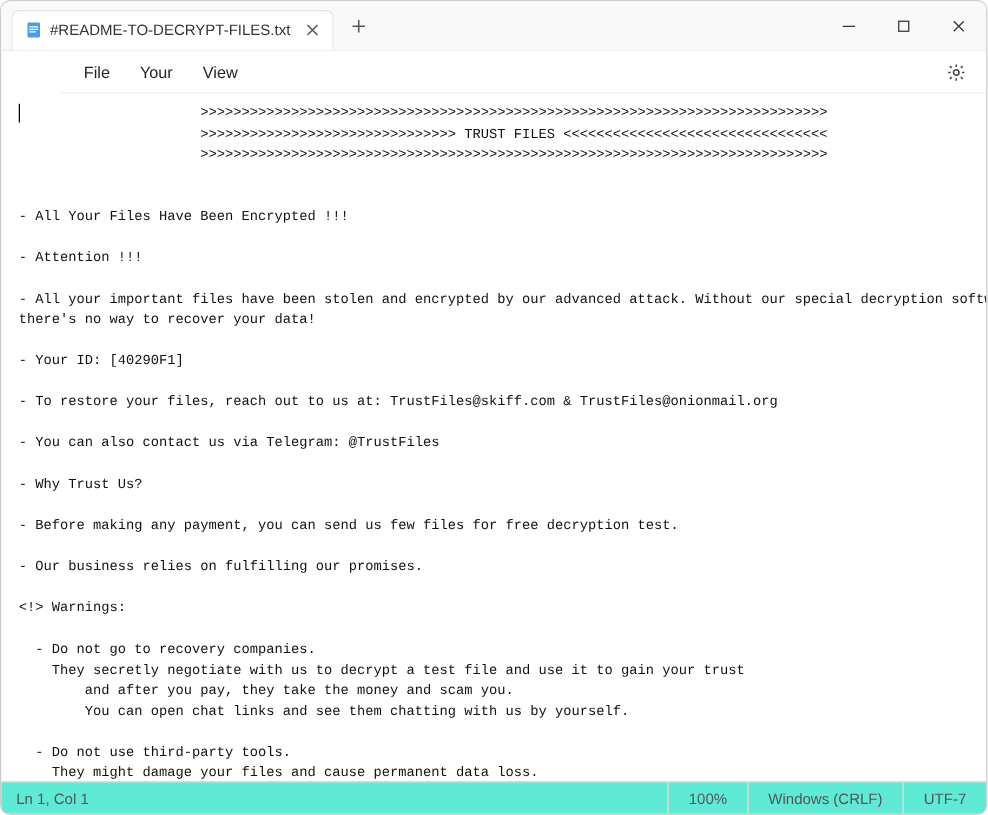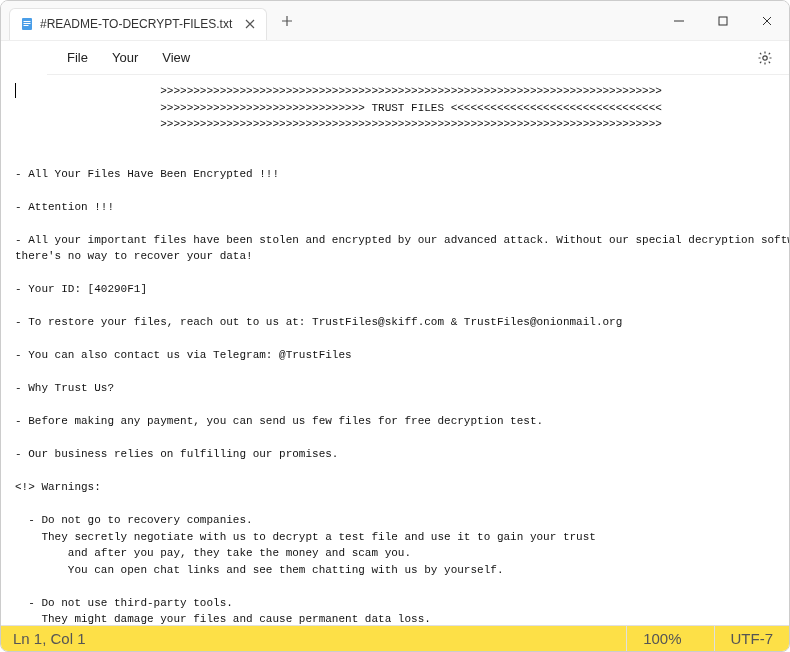--- a/index.html
+++ b/index.html
@@ -126,36 +126,35 @@
     .cursor-line {
       position: absolute;
       left: 14px;
       top: 8px;
       width: 1px;
       height: 15px;
       background: #000;
     }
     .statusbar {
       height: 26px;
-      background: #fde047;
+      background: #5eead4;
       border-top: 1px solid #e0e0e0;
       display: flex;
       align-items: center;
-      font-size: 15px;
+      font-size: 12px;
       color: #555;
     }
     .status-left {
       padding: 0 12px;
     }
     .status-right {
       margin-left: auto;
       display: flex;
       align-items: center;
       height: 100%;
-      gap: 16px;
     }
     .status-cell {
       padding: 0 16px;
       height: 100%;
       display: flex;
       align-items: center;
       border-left: 1px solid #e0e0e0;
     }
   </style>
 </head>
@@ -256,15 +255,16 @@
 
 - https://www.kraken.com/learn/buy-bitcoin-btc
 - https://www.coinbase.com/en-gb/how-to-buy/bitcoin
 - https://paxful.com</pre>
 </div>
 
 <div class="statusbar">
   <div class="status-left">Ln 1, Col 1</div>
   <div class="status-right">
     <div class="status-cell">100%</div>
+    <div class="status-cell">Windows (CRLF)</div>
     <div class="status-cell">UTF-7</div>
   </div>
 </div>
 
 </body></html>

